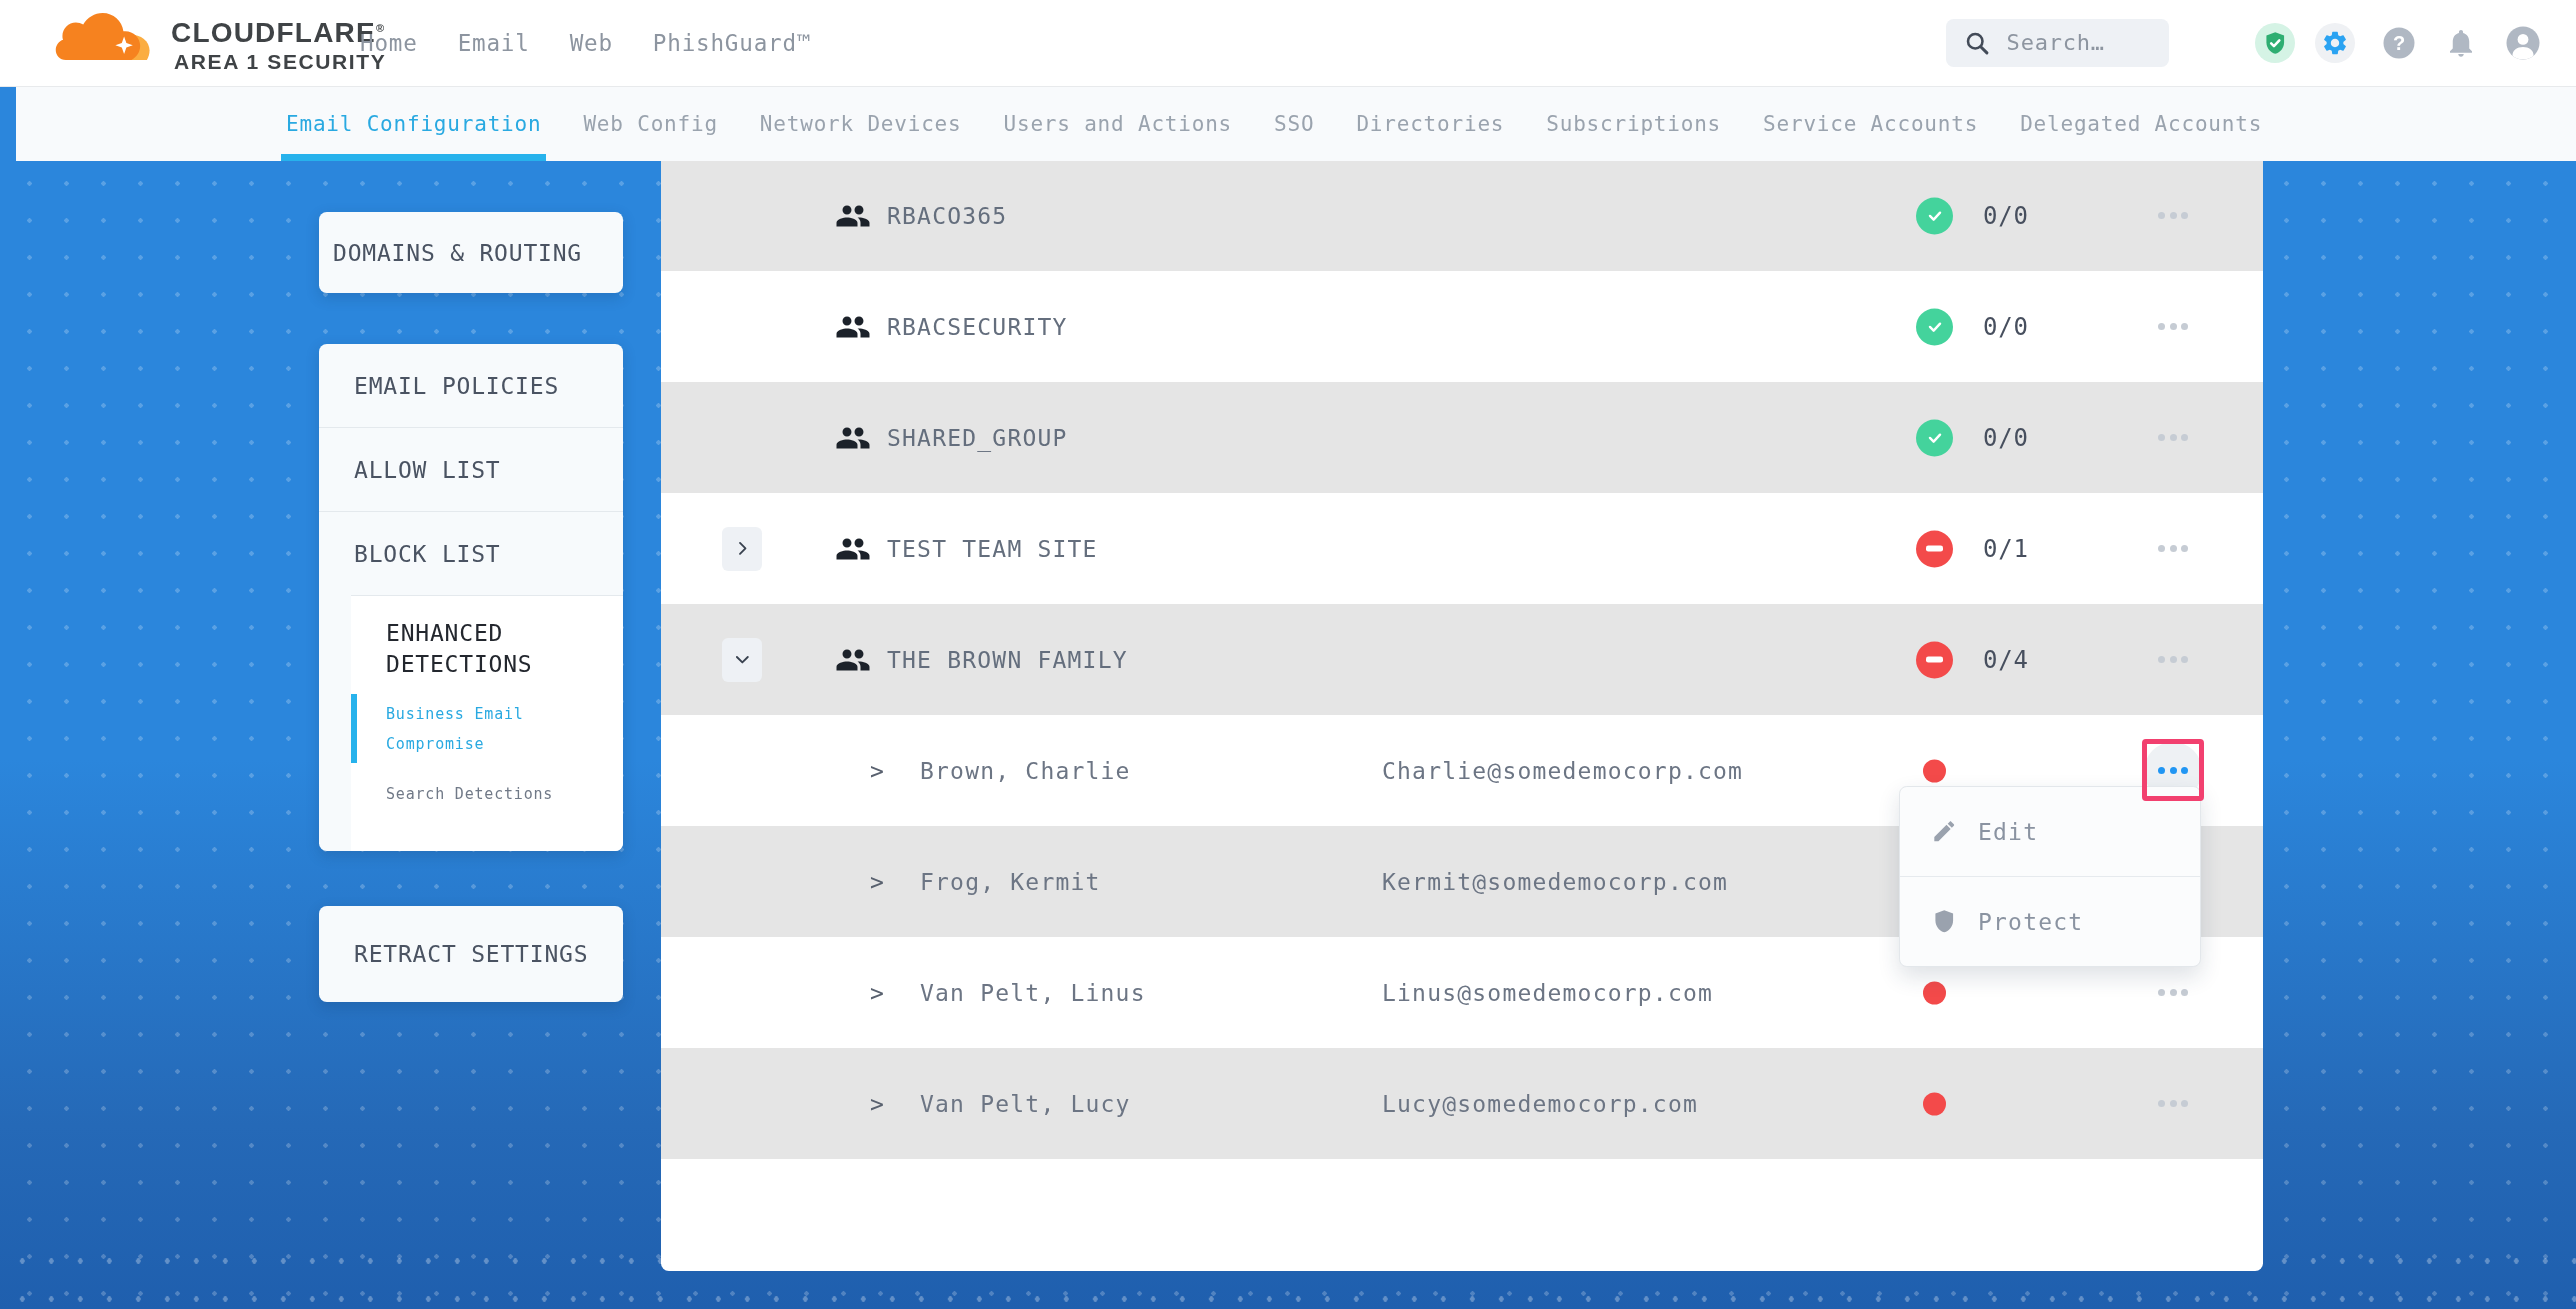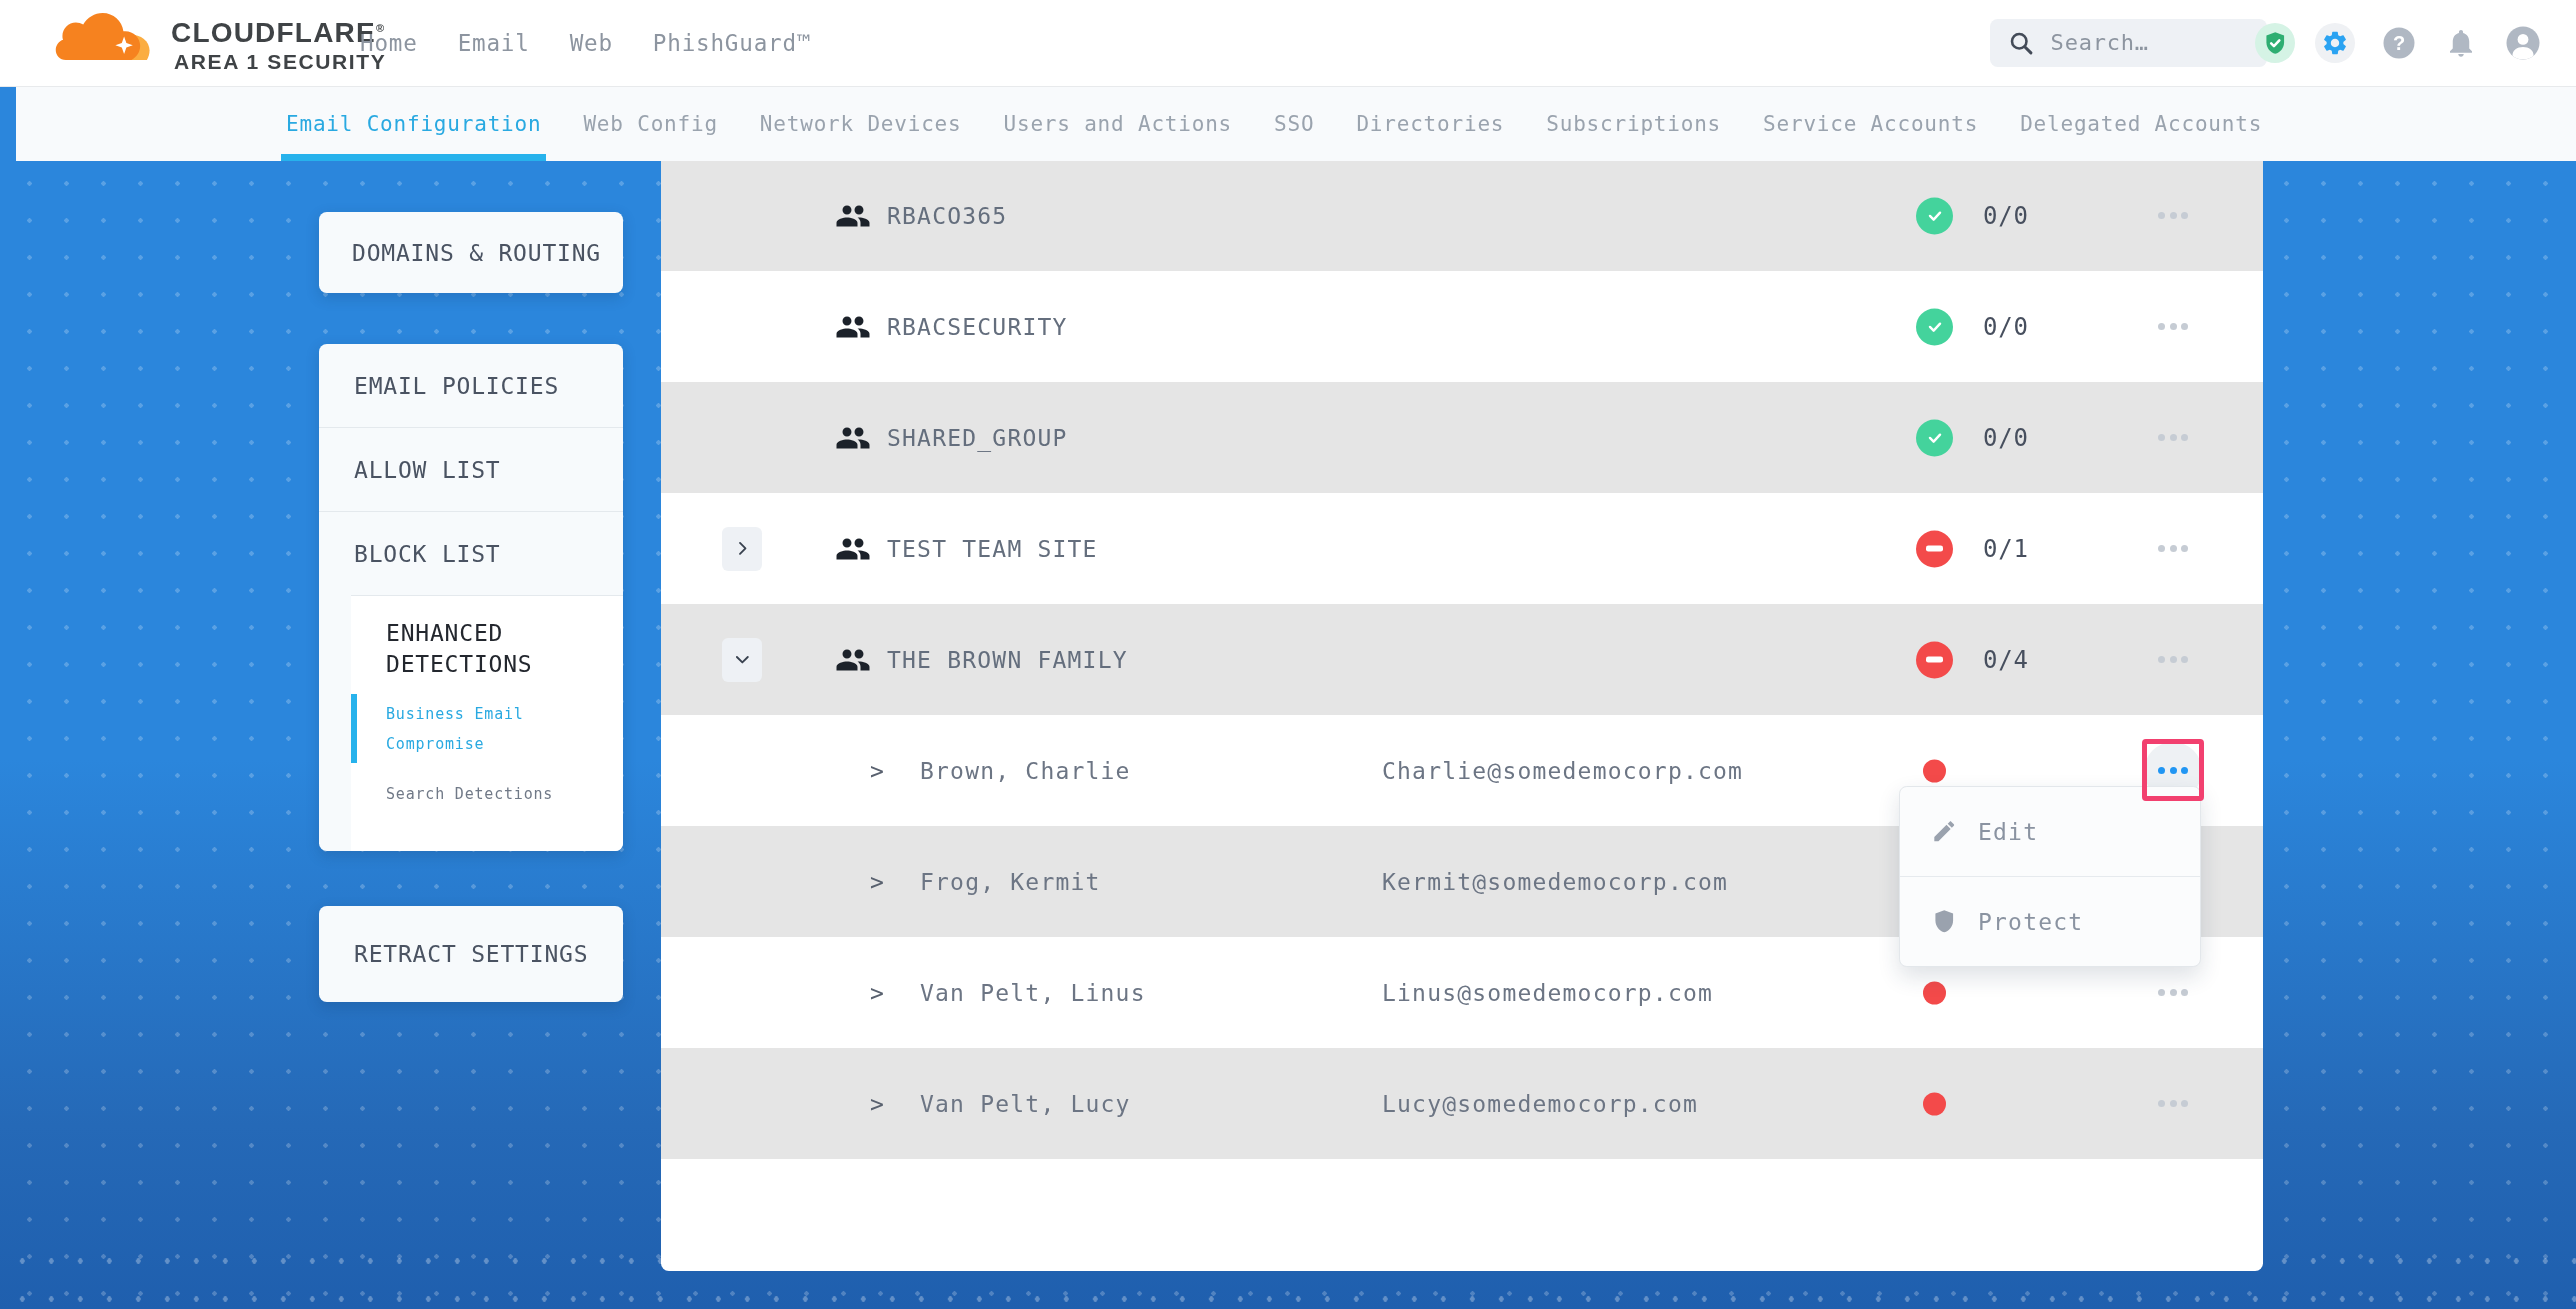--- a/index.html
+++ b/index.html
@@ -19,22 +19,22 @@
   .header{position:absolute;left:0;top:0;width:2576px;height:86px;background:#ffffff;
     border-bottom:0.8px solid #e8eaec;z-index:10;}
   .logo-cloud{position:absolute;left:40px;top:4.7px;width:132px;height:67px;}
   .logo-word{position:absolute;left:171px;top:17px;font-family:"Liberation Sans",sans-serif;
     font-weight:bold;font-size:28px;letter-spacing:1.2px;color:#3f4346;}
   .logo-word sup{font-size:11px;}
   .logo-sub{position:absolute;left:174px;top:50px;font-family:"Liberation Sans",sans-serif;
     font-weight:bold;font-size:21px;letter-spacing:1.6px;color:#3f4346;}
   .primary-nav{position:absolute;left:360px;top:0;height:86px;display:flex;align-items:center;gap:40px;}
   .nav-item{font-size:22.6px;color:#8d95a0;letter-spacing:0.8px;cursor:pointer;text-decoration:none;}
-  .search-box{position:absolute;left:1946px;top:18.7px;width:277px;height:48px;background:#eef1f5;
-    border-radius:7.8px;display:flex;align-items:center;margin-left:44px;}
+  .search-box{position:absolute;left:1946px;top:18.7px;width:223px;height:48px;background:#eef1f5;
+    border-radius:7.8px;display:flex;align-items:center;}
   .search-box svg{margin-left:17px;}
   .search-ph{margin-left:15.6px;font-size:22px;color:#8d95a0;letter-spacing:0.8px;}
   .hicon{position:absolute;top:43px;transform:translate(-50%,-50%);display:flex;align-items:center;justify-content:center;}
   .circle-bg{border-radius:50%;display:flex;align-items:center;justify-content:center;}
   .q-circle{width:31px;height:31px;border-radius:50%;background:#b0b8c3;color:#ffffff;
     font-family:"Liberation Sans",sans-serif;font-weight:bold;font-size:20px;
     display:flex;align-items:center;justify-content:center;}
 
   
   .tabbar{position:absolute;left:16px;top:86px;width:2576px;height:75px;background:#f8fafc;z-index:9;}
@@ -42,21 +42,21 @@
   .tab{position:relative;display:flex;align-items:center;font-size:21px;letter-spacing:0.8px;
     color:#9aa3ae;cursor:pointer;white-space:nowrap;}
   .tab.active{color:#29a9e1;}
   .tab.active::after{content:'';position:absolute;left:-4.7px;right:-4.7px;bottom:0;height:7px;background:#27b2ec;}
 
   
   .card{position:absolute;left:319px;width:304px;background:#f7fafc;border-radius:7.8px;
     box-shadow:0 4.7px 14px rgba(14,45,78,.18);z-index:5;}
   .card-label{font-size:23px;letter-spacing:0.8px;color:#4a5362;}
   .card-domains{top:212px;height:81px;display:flex;align-items:center;padding:0;}
-  .card-domains .card-label{padding-left:33px;}
+  .card-domains .card-label{padding-left:14px;}
   .card-policies{top:344px;height:507px;overflow:hidden;}
   .policy-item{height:83px;display:flex;align-items:center;padding-left:35px;cursor:pointer;}
   .policy-item + .policy-item{border-top:0.8px solid #e4e9ed;}
   .enhanced{background:#ffffff;height:258px;border-top:0.8px solid #e4e9ed;padding:22px 22px 0 35px;box-sizing:border-box;margin-left:32px;}
   .enhanced-title{font-size:23px;line-height:31px;letter-spacing:0.8px;color:#23272e;}
   .enhanced-item{position:relative;font-size:15px;line-height:30px;letter-spacing:0.8px;color:#707987;cursor:pointer;}
   .enhanced-item.active{color:#29a9e1;margin-top:18.7px;}
   .enhanced-item.active::before{content:'';position:absolute;left:-35px;top:-4.7px;bottom:-4.7px;width:6.2px;background:#27b2ec;}
   .enhanced-item.plain{margin-top:20px;}
   .card-retract{top:906px;height:96px;display:flex;align-items:center;}

